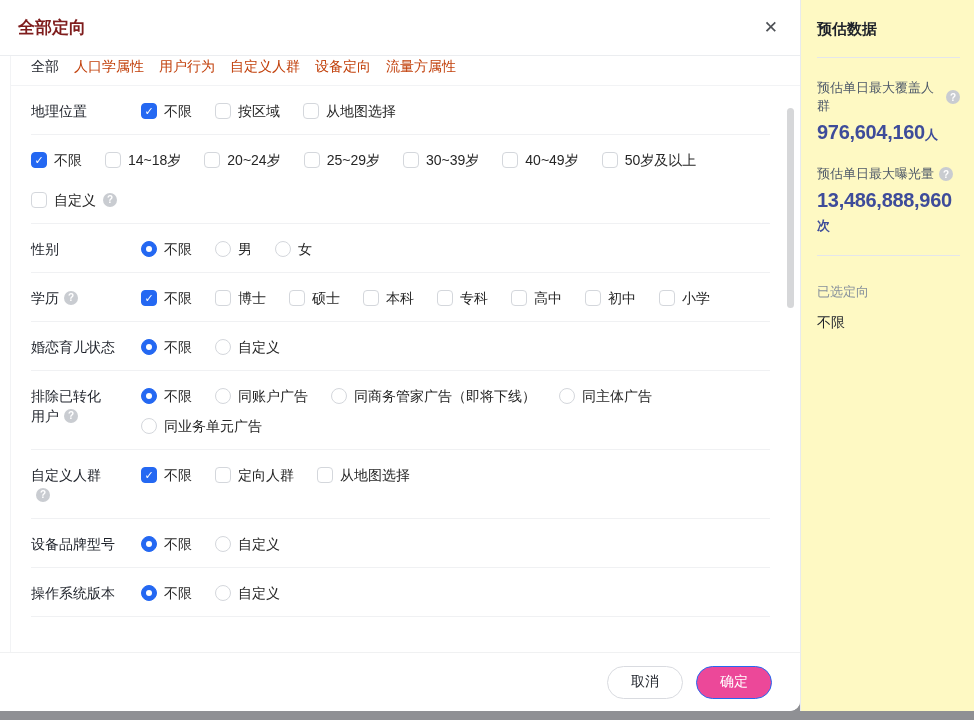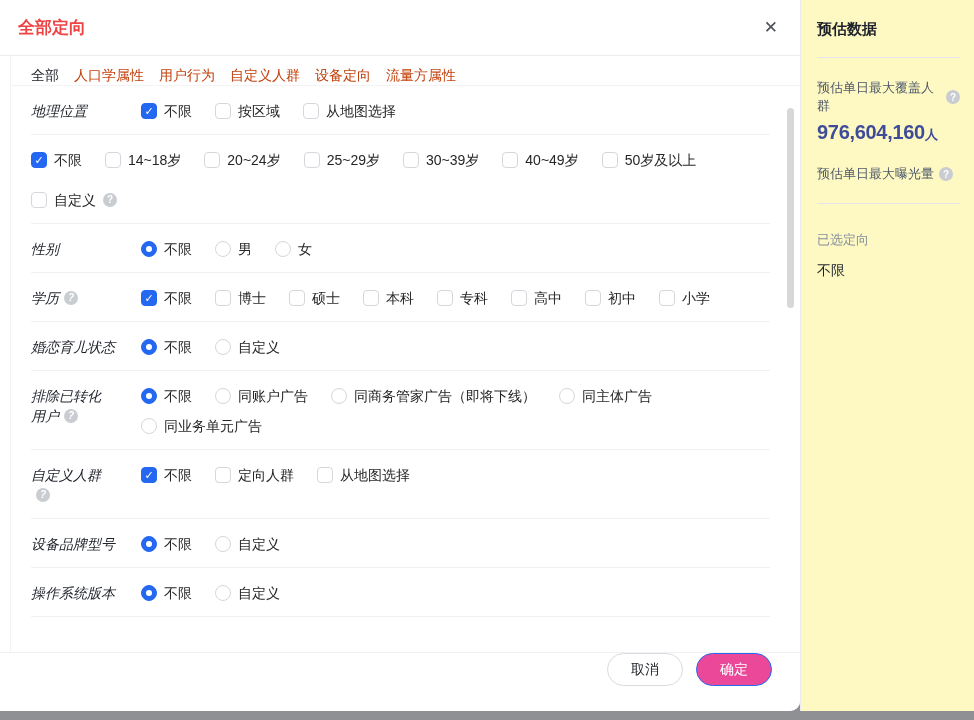--- a/index.html
+++ b/index.html
@@ -4,50 +4,50 @@
 <style>
   * { box-sizing: border-box; margin: 0; padding: 0; }
   html,body { width: 974px; height: 720px; overflow: hidden; }
   body { font-family: "Liberation Sans", "DejaVu Sans", sans-serif; background: #8f9094; }
 
   .drawer { position: absolute; top:0; left:0; width: 974px; height: 711px; display: flex; }
 
   
   .modal { width: 800px; height: 711px; background: #fff; border-radius: 0 0 10px 0; display: flex; flex-direction: column; position: relative; z-index: 2; }
   .modal-header { height: 56px; flex: 0 0 56px; display: flex; align-items: center; justify-content: space-between; padding: 0 22px 0 18px; border-bottom: 1px solid #ebedf0; }
-  .modal-title { font-size: 17px; font-weight: 700; color: #ef4444; }
+  .modal-title { font-size: 17px; font-weight: 700; color: #7f1d1d; }
   .close { font-size: 17px; color: #4e5156; cursor: pointer; line-height: 1; }
 
   .content { flex: 1; display: flex; flex-direction: column; margin-left: 10px; border-left: 1px solid #f2f3f5; overflow: hidden; }
-  .tabs { flex: 0 0 30px; display: flex; align-items: flex-end; gap: 15px; padding: 2px 0 0 20px; border-bottom: 1px solid #f2f3f5; }
+  .tabs { flex: 0 0 30px; display: flex; align-items: flex-start; gap: 15px; padding: 2px 0 0 20px; border-bottom: 1px solid #f2f3f5; }
   .tab { font-size: 14px; color: #c2410c; cursor: pointer; white-space: nowrap; }
   .tab.active { color: #1d2129; }
 
   .rowswrap { flex: 1; position: relative; overflow: hidden; }
   .rows-inner { padding: 0 30px 0 20px; }
   .trow { display: flex; padding: 13px 0; border-bottom: 1px solid #f0f1f3; }
   .trow:last-child { border-bottom: none; }
-  .tlabel { flex: 0 0 110px; font-size: 14px; color: #1d2129; line-height: 20px; padding-top: 2px; font-style: italic; }
+  .tlabel { flex: 0 0 110px; font-size: 14px; color: #1d2129; line-height: 20px; padding-top: 2px; }
   .tlabel .lline { display: flex; align-items: center; gap: 5px; min-height: 20px; }
   .topts { flex: 1; display: flex; flex-wrap: wrap; column-gap: 23px; row-gap: 10px; align-content: flex-start; padding-top: 2px; }
   .opt { display: inline-flex; align-items: center; gap: 7px; font-size: 14px; color: #262626; cursor: pointer; line-height: 20px; white-space: nowrap; }
   .brk { flex-basis: 100%; height: 0; }
 
   .ctl { width: 16px; height: 16px; flex: 0 0 16px; display: inline-flex; align-items: center; justify-content: center; background: #fff; border: 1px solid #d4d7dc; }
   .ck { border-radius: 4px; }
   .ck.on { background: #2468f2; border-color: #2468f2; color: #fff; font-size: 11px; font-weight: 700; }
   .rd { border-radius: 50%; }
   .rd.on { background: #2468f2; border-color: #2468f2; }
   .rd.on::after { content:''; width: 6px; height: 6px; border-radius: 50%; background: #fff; }
 
   .help { width: 14px; height: 14px; flex: 0 0 14px; border-radius: 50%; background: #c9ccd1; color: #fff; font-size: 10px; font-weight: 700; display: inline-flex; align-items: center; justify-content: center; cursor: pointer; }
 
   .thumb { position: absolute; right: 6px; top: 22px; width: 7px; height: 200px; border-radius: 4px; background: #d6d7d9; }
 
-  .footer { flex: 0 0 58px; display: flex; justify-content: flex-end; gap: 13px; padding-right: 28px; box-shadow: 0 -1px 0 #f0f1f2; background: #fff; border-radius: 0 0 10px 0; }
+  .footer { flex: 0 0 58px; display: flex; align-items: center; justify-content: flex-end; gap: 13px; padding-right: 28px; box-shadow: 0 -1px 0 #f0f1f2; background: #fff; border-radius: 0 0 10px 0; }
   .btn { height: 33px; padding: 0 23px; border-radius: 17px; font-size: 14px; font-family: inherit; cursor: pointer; }
   .btn.ghost { background: #fff; border: 1px solid #d9dbe0; color: #1d2129; }
   .btn.primary { background: #ec4899; border: 1px solid #2468f2; color: #fff; }
 
   
   .side { flex: 1; background: #fef9c3; border-left: 1px solid #e8eaee; padding: 0 14px 0 16px; }
   .side-title { font-size: 15px; font-weight: 700; color: #1d2129; padding: 20px 0 18px 0; }
   .side-divider { border-top: 1px solid #e5e6eb; }
   .metric { margin-top: 21px; }
   .metric-label { display: flex; align-items: center; gap: 5px; font-size: 13px; color: #4e5969; }
@@ -332,20 +332,21 @@
           <span>预估单日最大覆盖人群</span>
           <span class="help">?</span>
         </div>
         <div class="metric-value"><span>976,604,160</span><span class="unit">人</span></div>
       </div>
       <div class="metric">
         <div class="metric-label">
           <span>预估单日最大曝光量</span>
           <span class="help">?</span>
         </div>
+        <div class="metric-value"><span>13,486,888,960</span><span class="unit">次</span></div>
       </div>
     </div>
 
     <div class="side-divider"></div>
     <div class="sel-label">已选定向</div>
     <div class="sel-value">不限</div>
   </div>
 
 </div>
 

